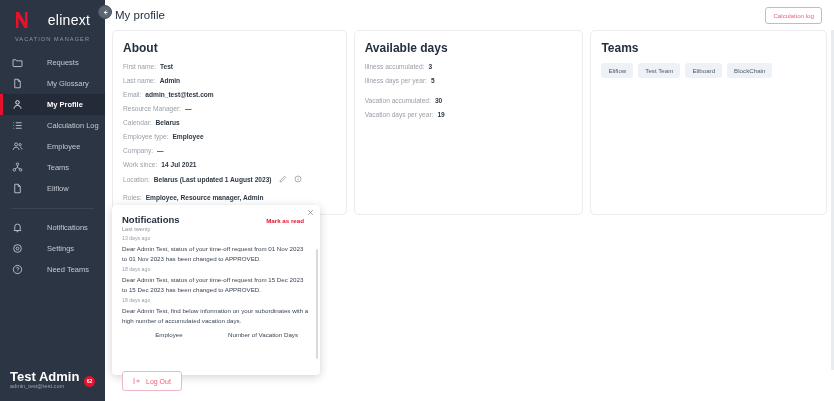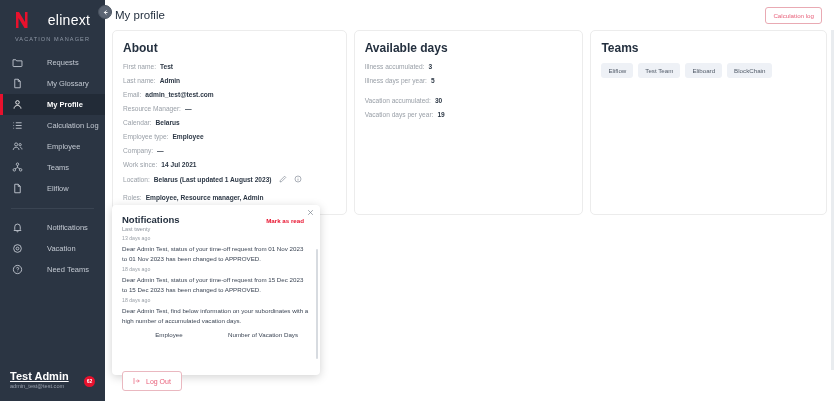--- a/index.html
+++ b/index.html
@@ -46,21 +46,21 @@
     width: 2.5px; height: 100%; background: #e8112d;
   }
   .nav-item svg { flex: 0 0 11px; }
   .nav-sep { height: 1px; background: #3a4452; margin: 9px 11px 8px 11px; }
   .nav-lower .nav-item { height: 21px; }
   .spacer { flex: 1 1 auto; }
   .user-box {
     padding: 0 10px 10px 10px;
     display: flex; align-items: center; justify-content: space-between;
   }
-  .user-name { color: #ffffff; font-size: 11px; font-weight: bold; line-height: 11px; text-decoration: underline; }
+  .user-name { color: #ffffff; font-size: 13px; font-weight: bold; line-height: 11px; }
   .user-mail { color: #9aa2ae; font-size: 5.6px; line-height: 9px; }
   .badge {
     width: 11px; height: 11px; border-radius: 50%;
     background: #e8112d; color: #fff; font-size: 5px; font-weight: bold;
     display: flex; align-items: center; justify-content: center;
   }
   .collapse-btn {
     position: absolute; right: -7px; top: 5px;
     width: 14px; height: 14px; border-radius: 50%;
     background: #5c6573; border: 1px solid #49525f;
@@ -231,21 +231,21 @@
           <path d="M4 11V7a4 4 0 1 1 8 0v4l1 1.4H3z"></path>
             <path d="M6.7 13.4a1.4 1.4 0 0 0 2.6 0"></path>
         </svg>
         <span>Notifications</span>
       </div>
       <div class="nav-item">
         <svg width="11" height="11" viewBox="0 0 16 16" fill="none" stroke="currentColor" stroke-width="1.3">
           <circle cx="8" cy="8" r="5.6"></circle>
             <circle cx="8" cy="8" r="2"></circle>
         </svg>
-        <span>Vacation</span>
+        <span>Settings</span>
       </div>
       <div class="nav-item">
         <svg width="11" height="11" viewBox="0 0 16 16" fill="none" stroke="currentColor" stroke-width="1.3">
           <circle cx="8" cy="8" r="6"></circle>
             <path d="M6.5 6.3a1.6 1.6 0 1 1 1.9 1.8v1"></path>
             <circle cx="8" cy="11.3" r=".55" fill="currentColor" stroke="none"></circle>
         </svg>
         <span>Need Teams</span>
       </div>
     </nav>

